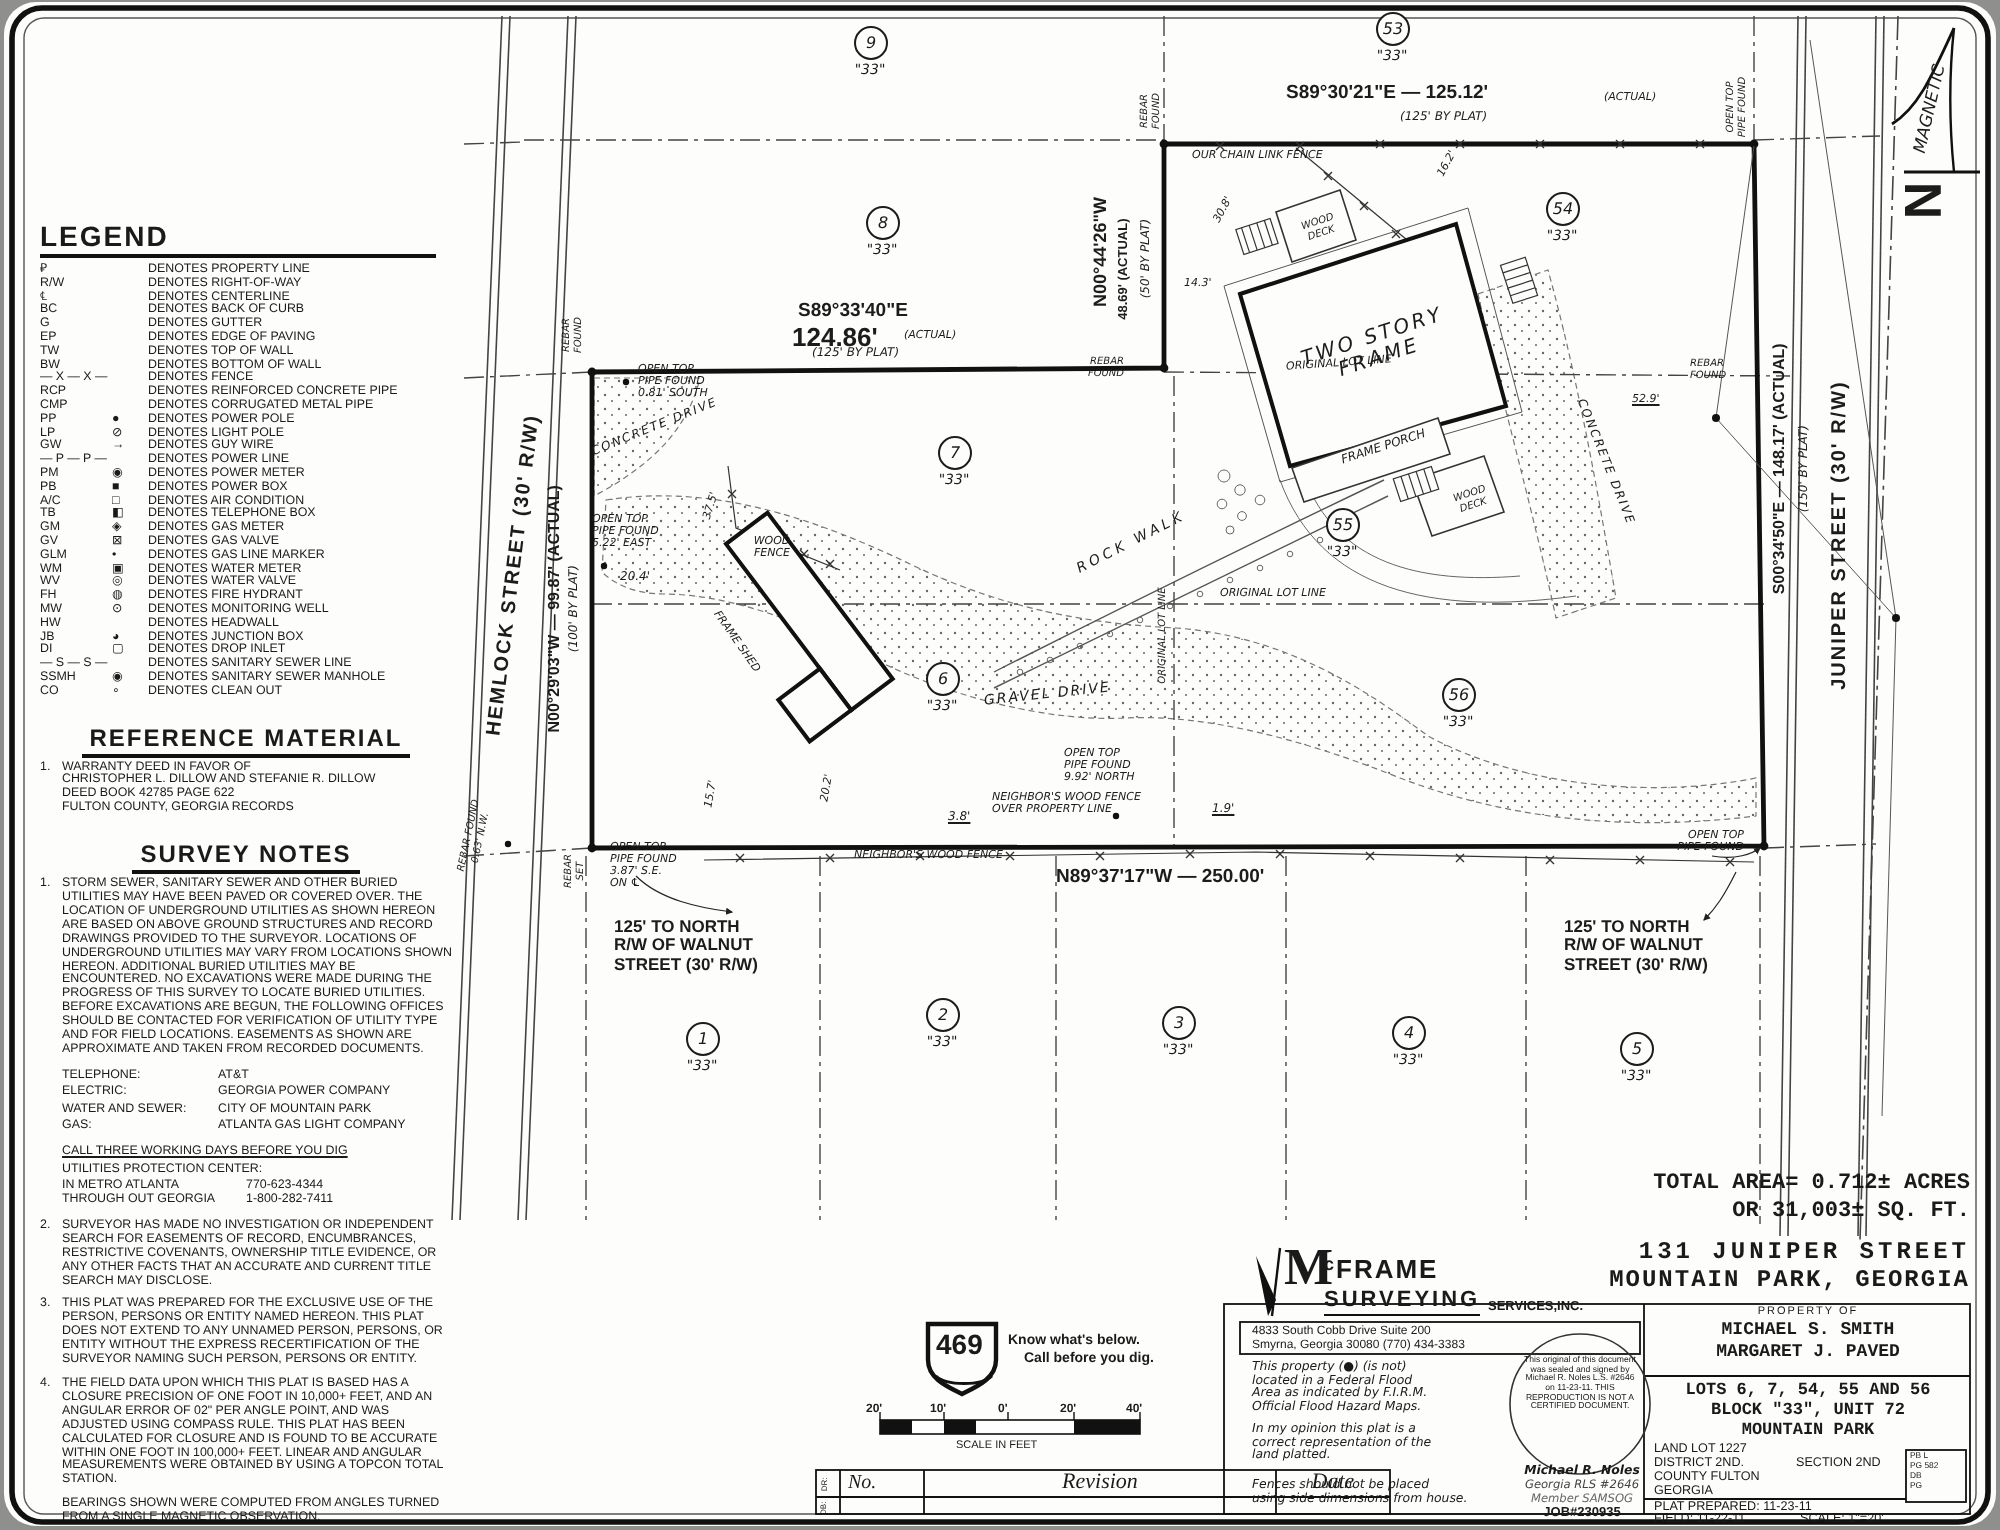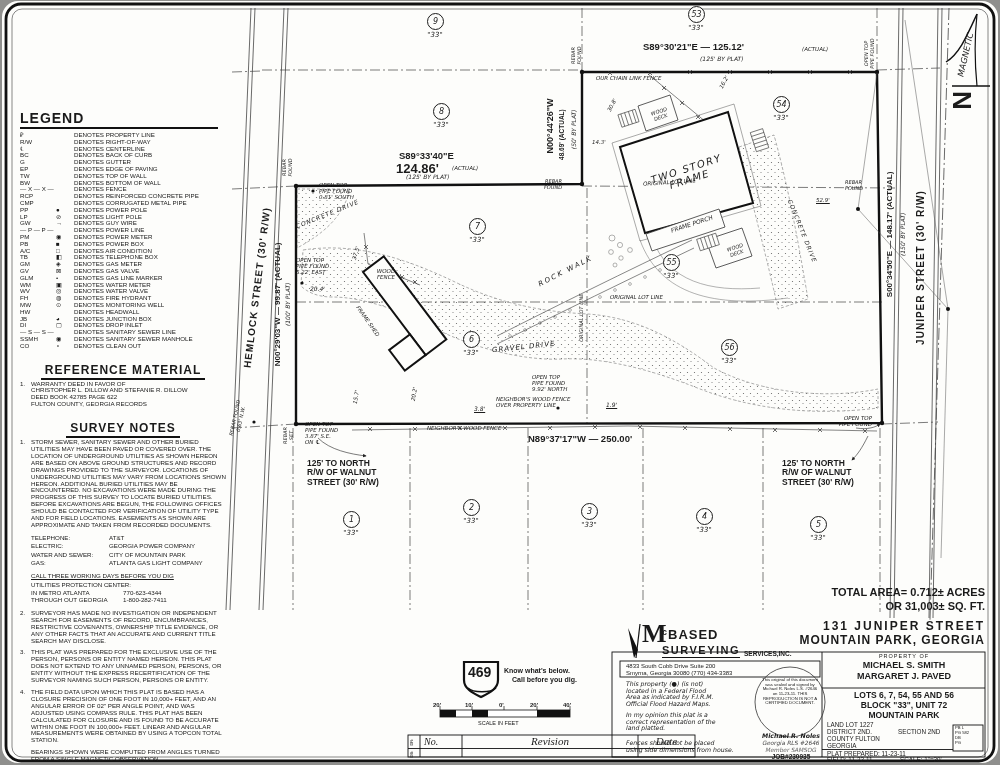--- a/index.html
+++ b/index.html
@@ -28,21 +28,21 @@
   .note .nn{min-width:8px;} .note .nt{white-space:pre-line;text-align:left;}
   .util-row{display:flex;font-size:6.2px;line-height:8.5px;margin-left:11px;}
   .util-row .uk{width:78px;} 
   .dig{margin-left:11px;font-size:6.2px;line-height:7.5px;margin-bottom:6px;margin-top:4px;}
   .dig .dt{text-decoration:underline;margin-bottom:2px;}
   .dig-row{display:flex;} .dig-row .uk{width:92px;}
   
   .b811{position:absolute;font-weight:700;}
   
   .tb{position:absolute;line-height:1.08;}
-  .mono{font-family:Liberation Sans, sans-serif;}
+  .mono{font-family:Liberation Mono, monospace;}
   .hand{font-family:"DejaVu Sans",sans-serif;font-style:italic;}
   .pre{white-space:pre-line;}
   .rt{text-align:right;} .ct{text-align:center;}
 </style>
 </head>
 <body>
 
 <div id="stage">
 <div id="sheet"></div>
 
@@ -766,21 +766,21 @@
 <div class="tb" style="left:409px;top:740px;font-size:4px;transform:rotate(-90deg);">DR:</div>
 <div class="tb" style="left:409px;top:752px;font-size:4px;transform:rotate(-90deg);">DB:</div>
 
 <div class="tb mono rt" style="left:695px;top:587px;width:290px;font-size:11px;font-weight:700;">TOTAL AREA= 0.712± ACRES</div>
 <div class="tb mono rt" style="left:695px;top:601px;width:290px;font-size:11px;font-weight:700;">OR 31,003± SQ. FT.</div>
 <div class="tb mono rt" style="left:695px;top:620px;width:290px;font-size:12px;font-weight:700;letter-spacing:2px;">131 JUNIPER STREET</div>
 <div class="tb mono rt" style="left:695px;top:634px;width:290px;font-size:12px;font-weight:700;letter-spacing:1px;">MOUNTAIN PARK, GEORGIA</div>
 
 <div class="tb" style="left:642px;top:620px;font-size:26px;font-weight:700;font-family:'Liberation Serif',serif;">M</div>
 <div class="tb" style="left:662px;top:628px;font-size:9px;font-weight:700;">c</div>
-<div class="tb" style="left:668px;top:628px;font-size:13px;font-weight:700;letter-spacing:1px;">BASED</div>
+<div class="tb" style="left:668px;top:628px;font-size:13px;font-weight:700;letter-spacing:1px;">FRAME</div>
 <div class="tb" style="left:662px;top:645px;font-size:11px;font-weight:700;letter-spacing:1.5px;border-bottom:1px solid #111;">SURVEYING</div>
 <div class="tb" style="left:744px;top:650px;font-size:6.5px;font-weight:700;">SERVICES,INC.</div>
 
 <div class="tb" style="left:626px;top:662.5px;font-size:6px;">4833 South Cobb Drive Suite 200</div>
 <div class="tb" style="left:626px;top:669.5px;font-size:6px;">Smyrna, Georgia 30080 (770) 434-3383</div>
 <div class="tb hand pre" style="left:626px;top:681px;font-size:6.2px;">This property (●) (is not)
 located in a Federal Flood
 Area as indicated by F.I.R.M.
 Official Flood Hazard Maps.</div>
 <div class="tb hand pre" style="left:626px;top:712px;font-size:6.2px;">In my opinion this plat is a

